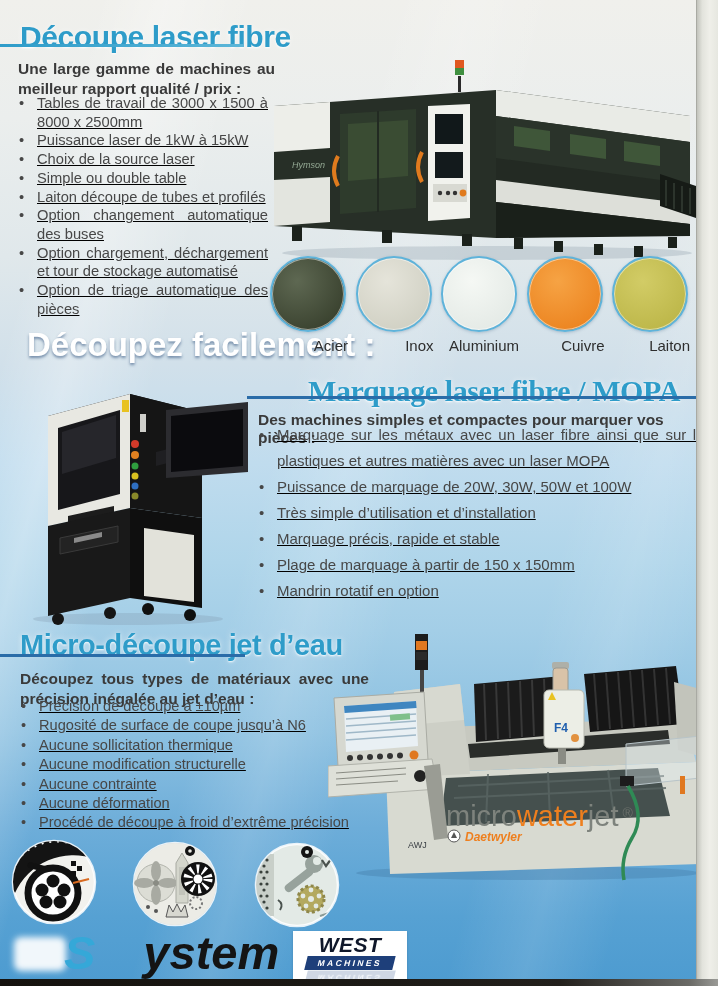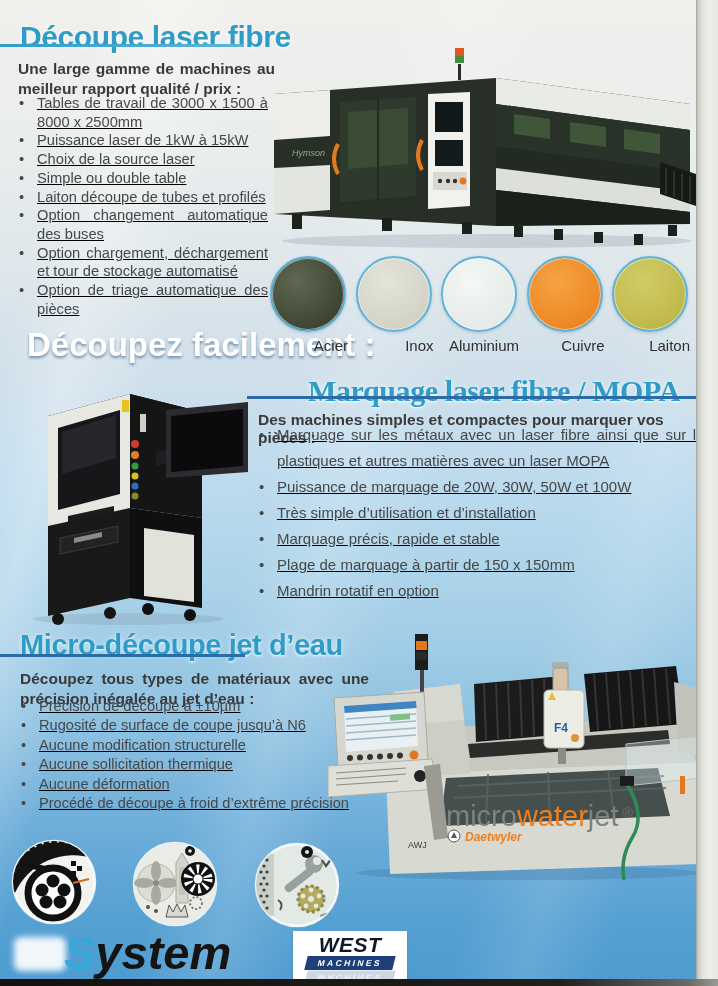--- a/index.html
+++ b/index.html
@@ -45,34 +45,34 @@
   .mat { width:80px; text-align:right; }
   .swatch { width:72px; height:72px; border-radius:50%; margin:0 auto;
     border:2px solid #5fb3da; box-shadow:0 1px 3px rgba(90,120,150,.35), inset 0 0 0 1px rgba(255,255,255,.5); }
   .sw-acier { background:radial-gradient(circle at 35% 32%, #5e6852, #3a422f 78%); }
   .sw-inox  { background:radial-gradient(circle at 40% 32%, #e5e4da, #cfcfc2 85%); }
   .sw-alu   { background:radial-gradient(circle at 40% 32%, #f5f8f4, #e3e9e5 85%); }
   .sw-cuivre{ background:radial-gradient(circle at 40% 32%, #f6a344, #ec8420 80%); }
   .sw-laiton{ background:radial-gradient(circle at 40% 32%, #d2cc66, #bcb648 82%); }
   .mlabel { margin-top:5px; font-size:15px; color:#2e2e2e; }
   
-  .machine1 { position:absolute; left:262px; top:44px;  width:440px; height:212px;text-align:center; }
+  .machine1 { position:absolute; left:262px; top:56px;  width:440px; height:212px;text-align:center; }
   .machine2 { position:absolute; left:18px;  top:356px; width:235px; height:272px; }
   .machine3 { position:absolute; left:328px; top:626px; width:380px; height:258px; }
   
   .pcircle { position:absolute; width:86px; height:86px; }
   .pc1 { left:11px;  top:839px; }
   .pc2 { left:132px; top:841px; }
   .pc3 { left:254px; top:842px; }
   
   .sys-smear { position:absolute; left:14px; top:937px; width:52px; height:34px; background:#fff;
     opacity:.92; filter:blur(3px); border-radius:7px; }
   .sys-text { position:absolute; left:64px; top:929px; font-size:47px; font-style:italic; font-weight:bold; line-height:1; }
   .sys-text .s-init { color:#35a8d8; }
-  .sys-text .s-rest { color:#141414; }
+  .sys-text .s-rest { color:#141414;margin-left:48px; }
   
   .west { position:absolute; left:293px; top:931px; width:114px; height:51px; background:#fff;
     box-shadow:0 1px 2px rgba(40,70,100,.3); text-align:center; overflow:hidden; }
   .west-word { margin-top:3px; font-size:21px; font-weight:800; font-style:italic; color:#0f172a;
     letter-spacing:.5px; line-height:1; }
   .west-banner { width:88px; margin:1px auto 0; background:#1e3f7a; color:#fff;
     font-size:8.5px; font-weight:bold; letter-spacing:2.4px; padding:1.5px 0 2px;
     transform:skewX(-14deg); }
   .west-reflect { width:88px; margin:1px auto 0; background:#a8b8cf; color:#e8edf5;
     font-size:8.5px; font-weight:bold; letter-spacing:2.4px; padding:1.5px 0 2px;
@@ -226,22 +226,23 @@
       <circle cx="172" cy="259" r="6" fill="#101010"></circle>
     </svg>
   </div>
 
   <h1 class="sec-title t3">Micro-découpe jet d’eau</h1>
   <div class="rule rule3"></div>
   <p class="intro intro3">Découpez tous types de matériaux avec une précision inégalée au jet d’eau :</p>
   <ul class="bullets b3">
     <li>Précision de découpe à ±10µm</li>
     <li>Rugosité de surface de coupe jusqu’à N6</li>
+    <li>Aucune sollicitation thermique</li>
     <li>Aucune modification structurelle</li>
-    <li>Aucune sollicitation thermique</li>
+    <li>Aucune contrainte</li>
     <li>Aucune déformation</li>
     <li>Procédé de découpe à froid d’extrême précision</li>
   </ul>
 
   <div class="machine3">
     <svg width="380" height="258" viewBox="0 0 380 258">
       <ellipse cx="200" cy="247" rx="172" ry="7" fill="#3a6f9a" opacity=".3"></ellipse>
       <polygon points="58,148 368,136 372,238 62,248" fill="#d8dad1"></polygon>
       <polygon points="88,102 356,92 368,136 58,148" fill="#c7c9c0"></polygon>
       <polygon points="66,66 132,58 142,148 58,152" fill="#cdcfc6"></polygon>

